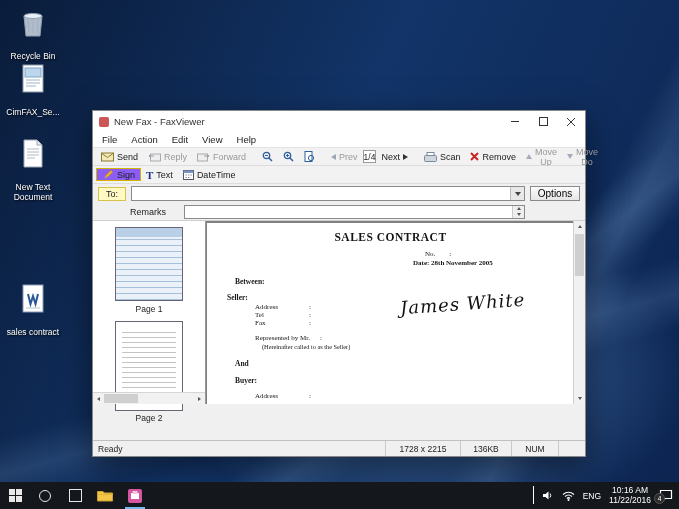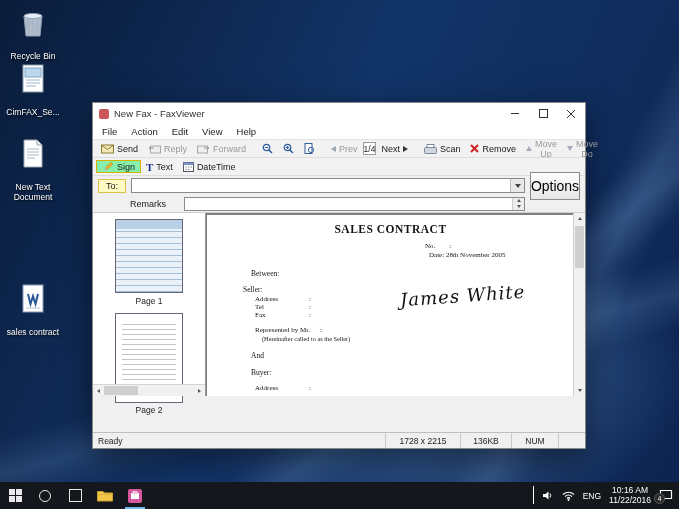--- a/index.html
+++ b/index.html
@@ -15,53 +15,53 @@
   .beam.b1{transform:rotate(-38deg);left:60px;top:270px;}
   .beam.b2{transform:rotate(-62deg);left:180px;top:180px;}
   .beam.b3{transform:rotate(-15deg);left:-40px;top:330px;}
 
   
   .dicon{position:absolute;left:2px;width:62px;display:flex;flex-direction:column;align-items:center;gap:14px;cursor:default;}
   .ig{height:32px;display:flex;align-items:flex-end;justify-content:center;}
   .ilabel{color:#fff;font-size:8.5px;line-height:9.5px;text-align:center;text-shadow:1px 1px 2px #000;max-width:60px;}
 
   
-  .window{position:absolute;left:92px;top:102px;width:492px;height:345px;background:#f0f0f0;
+  .window{position:absolute;left:92px;top:110px;width:492px;height:345px;background:#f0f0f0;
     border:1px solid #888;box-shadow:0 10px 30px rgba(0,0,0,.5);display:flex;flex-direction:column;
     font-size:9px;color:#1a1a1a;}
   .titlebar{height:21px;background:#fff;display:flex;align-items:center;padding-left:6px;flex:none;}
   .title-ico{width:10px;height:10px;background:#c55;border-radius:2px;margin-right:5px;}
   .title-text{font-size:9.5px;color:#333;flex:1;}
   .wbtn{width:28px;height:21px;display:flex;align-items:center;justify-content:center;}
   .min-glyph{width:8px;height:1px;background:#333;}
   .max-glyph{width:7px;height:7px;border:1px solid #333;}
 
   .menubar{height:15px;background:#fff;display:flex;align-items:center;border-bottom:1px solid #e3e3e3;flex:none;padding-left:2px;}
   .menu-item{padding:0 7px;font-size:9.5px;color:#222;}
 
   .toolbar{height:17px;background:#f2f2f2;border-bottom:1px solid #ddd;display:flex;align-items:center;padding:0 3px;flex:none;}
   .tbtn{display:flex;align-items:center;gap:3px;border:none;background:transparent;padding:1px 5px;font:inherit;font-size:9px;color:#1a1a1a;height:15px;cursor:default;}
   .tbtn.dis{color:#999;}
   .tsep{width:1px;height:12px;background:#c9c9c9;margin:0 3px;}
   .page-ind{width:24px;height:11px;background:#fff;border:1px solid #9a9a9a;display:flex;align-items:center;justify-content:center;font-size:8.5px;}
-  .sel-yellow{background:#86efac;border:1px solid #d2b300;height:13px;}
+  .sel-yellow{background:#8b5cf6;border:1px solid #d2b300;height:13px;}
   .ticon{display:flex;align-items:center;}
   .t-letter{font-family:"Liberation Serif",serif;font-weight:bold;font-size:11px;color:#1b2f8a;line-height:10px;}
   .arr{width:0;height:0;display:inline-block;}
   .arr-l{border-top:3.5px solid transparent;border-bottom:3.5px solid transparent;border-right:5px solid #9aa7b5;}
   .arr-r{border-top:3.5px solid transparent;border-bottom:3.5px solid transparent;border-left:5px solid #333;}
   .arr-u{border-left:3.5px solid transparent;border-right:3.5px solid transparent;border-bottom:5px solid #aab;}
   .arr-d{border-left:3.5px solid transparent;border-right:3.5px solid transparent;border-top:5px solid #aab;}
 
   .to-row{height:19px;display:flex;align-items:center;padding:0 5px;gap:5px;flex:none;}
   .to-btn{background:#fff9c4;border:1px solid #d9c24a;height:12px;display:flex;align-items:center;padding:0 7px;font-size:9px;}
   .combo{flex:1;height:13px;background:#fff;border:1px solid #8a8a8a;position:relative;}
   .combo-btn{position:absolute;right:0;top:0;bottom:0;width:13px;background:#e8e8e8;border-left:1px solid #bbb;display:flex;align-items:center;justify-content:center;}
   .cdown{width:0;height:0;border-left:3px solid transparent;border-right:3px solid transparent;border-top:4px solid #444;}
-  .opt-btn{width:50px;height:28px;border:1px solid #8a8a8a;background:linear-gradient(#fdfdfd,#e6e6e6);display:flex;align-items:center;justify-content:center;font:inherit;font-size:14px;}
+  .opt-btn{width:50px;height:15px;border:1px solid #8a8a8a;background:linear-gradient(#fdfdfd,#e6e6e6);display:flex;align-items:center;justify-content:center;font:inherit;font-size:10px;}
   .rem-row{height:17px;display:flex;align-items:center;padding:0 5px;gap:15px;flex:none;margin-left:32px;}
   .rem-label{width:39px;font-size:9px;}
   .rem-input{flex:1;height:12px;background:#fff;border:1px solid #8a8a8a;position:relative;margin-right:55px;}
   .spin{position:absolute;right:0;top:0;bottom:0;width:11px;display:flex;flex-direction:column;border-left:1px solid #ccc;}
   .spin div{flex:1;background:#eee;display:flex;align-items:center;justify-content:center;}
   .sarr-u{width:0;height:0;border-left:2.5px solid transparent;border-right:2.5px solid transparent;border-bottom:3px solid #555;}
   .sarr-d{width:0;height:0;border-left:2.5px solid transparent;border-right:2.5px solid transparent;border-top:3px solid #555;}
 
   
   .content{flex:1;display:flex;min-height:0;border-top:1px solid #cfcfcf;}
@@ -86,21 +86,21 @@
 
   .doc-area{flex:1;background:#7f7f7f;position:relative;overflow:hidden;}
   .page{position:absolute;left:1px;top:2px;right:11px;bottom:0;background:#fff;
         font-family:"Liberation Serif",serif;color:#151515;font-size:7px;}
   .vscroll{position:absolute;right:0;top:0;bottom:0;width:11px;background:#f1f1f1;border-left:1px solid #cfcfcf;display:flex;flex-direction:column;}
   .vtrack{flex:1;position:relative;}
   .vthumb{position:absolute;left:1px;right:1px;top:2px;height:42px;background:#cfcfcf;}
 
   .abs{position:absolute;}
   .doc-title{left:0;right:0;top:8px;text-align:center;font-weight:bold;font-size:11.5px;letter-spacing:.5px;}
-  .bold{font-weight:normal;margin-left:16px;}
+  .bold{font-weight:bold;}
   .frow{display:flex;}
   .flabel{width:54px;}
   .sig{font-family:"DejaVu Serif",serif;font-style:italic;font-size:18px;transform:rotate(-4deg);letter-spacing:1px;color:#111;}
   .small{font-size:6.3px;}
 
   .statusbar{height:15px;background:#f0f0f0;border-top:1px solid #bfbfbf;display:flex;align-items:stretch;font-size:8.5px;color:#222;flex:none;margin-top:36px;}
   .sb-ready{flex:1;display:flex;align-items:center;padding-left:5px;}
   .sb-seg{border-left:1px solid #c9c9c9;display:flex;align-items:center;justify-content:center;padding:0 4px;}
   .sb-dim{width:66px;} .sb-size{width:42px;} .sb-num{width:38px;} .sb-tail{width:18px;}
 

